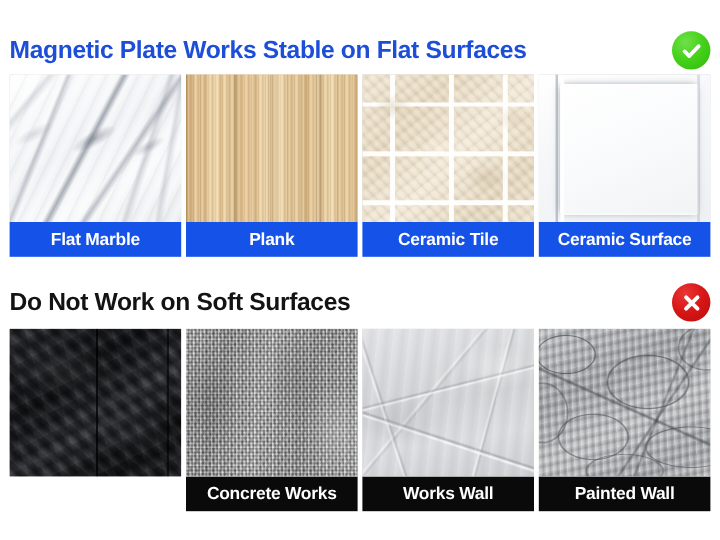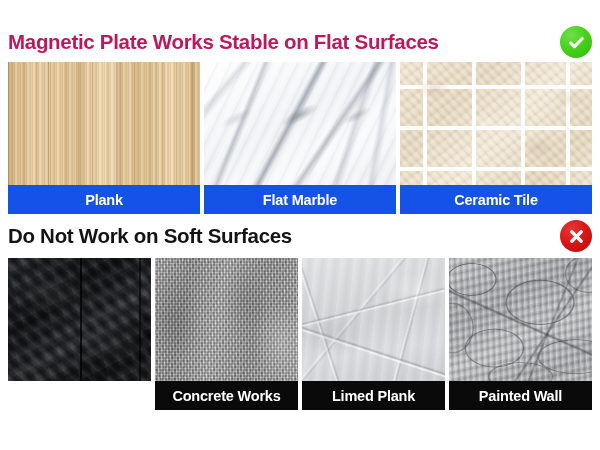--- a/index.html
+++ b/index.html
@@ -22,30 +22,30 @@
   }
 
   
   .section-head {
     display: flex;
     align-items: center;
     justify-content: space-between;
     height: 40px;
   }
   .section-head.top { padding-top: 22px; height: 40px; }
-  .section-head.bottom { height: 44px; }
+  .section-head.bottom { padding-top: 16px; height: 44px; }
 
   .section-title {
     font-size: 20.5px;
     font-weight: bold;
     letter-spacing: -0.3px;
     line-height: 1;
     white-space: nowrap;
   }
-  .title-blue { color: #be185d; }
+  .title-blue { color: #1d4ed8; }
   .title-black { color: #131313; }
 
   
   .status-icon {
     width: 32px;
     height: 32px;
     flex: 0 0 32px;
     border-radius: 50%;
     display: flex;
     align-items: center;
@@ -348,39 +348,45 @@
       <svg width="21" height="21" viewBox="0 0 24 24" aria-hidden="true">
         <path d="M5.2 12.4 L9.6 16.8 L18.6 7.4" fill="none" stroke="#ffffff" stroke-width="3.6" stroke-linecap="round" stroke-linejoin="round"></path>
       </svg>
     </div>
   </div>
 
   <div class="tex-row">
 
     <div class="cell">
       <div class="swatch">
+        <div class="tex tex-marble"></div>
+      </div>
+      <div class="caption blue">Flat Marble</div>
+    </div>
+
+    <div class="cell">
+      <div class="swatch">
         <div class="tex tex-plank"></div>
       </div>
       <div class="caption blue">Plank</div>
     </div>
 
     <div class="cell">
       <div class="swatch">
-        <div class="tex tex-marble"></div>
-      </div>
-      <div class="caption blue">Flat Marble</div>
-    </div>
-
-    <div class="cell">
-      <div class="swatch">
         <div class="tex tex-tile"></div>
       </div>
       <div class="caption blue">Ceramic Tile</div>
     </div>
 
+    <div class="cell">
+      <div class="swatch">
+        <div class="tex tex-ceramic"></div>
+      </div>
+      <div class="caption blue">Ceramic Surface</div>
+    </div>
 
   </div>
 
   <div class="section-head bottom">
     <div class="section-title title-black">Do Not Work on Soft Surfaces</div>
     <div class="status-icon bad">
       <svg width="21" height="21" viewBox="0 0 24 24" aria-hidden="true">
         <path d="M6.6 6.6 L17.4 17.4 M17.4 6.6 L6.6 17.4" fill="none" stroke="#ffffff" stroke-width="3.8" stroke-linecap="round"></path>
       </svg>
     </div>
@@ -398,21 +404,21 @@
       <div class="swatch">
         <div class="tex tex-concrete"></div>
       </div>
       <div class="caption black">Concrete Works</div>
     </div>
 
     <div class="cell">
       <div class="swatch">
         <div class="tex tex-limed"></div>
       </div>
-      <div class="caption black">Limed Plank</div>
+      <div class="caption black">Works Wall</div>
     </div>
 
     <div class="cell">
       <div class="swatch">
         <div class="tex tex-painted"></div>
       </div>
       <div class="caption black">Painted Wall</div>
     </div>
 
   </div>

